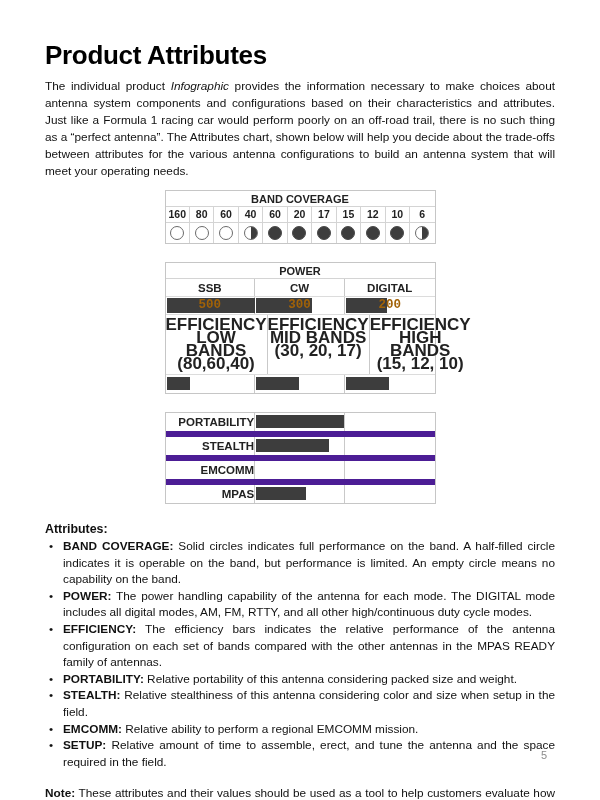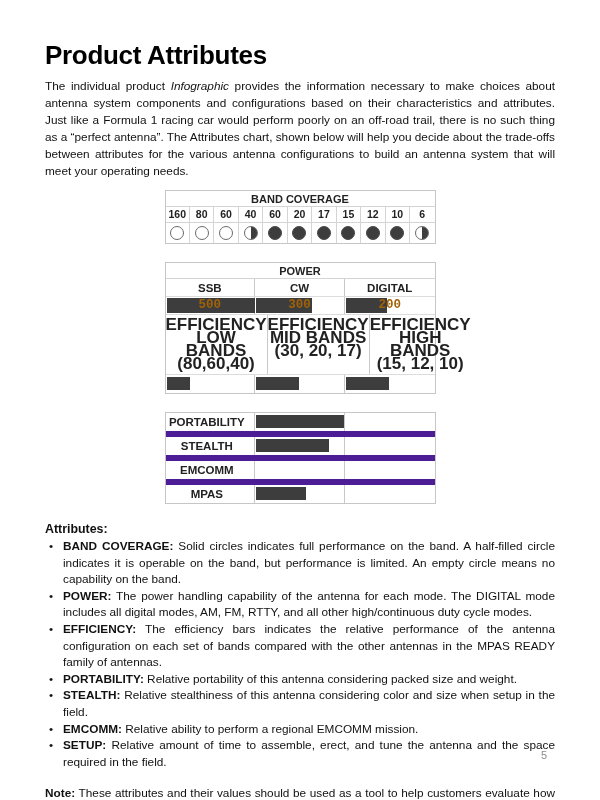--- a/index.html
+++ b/index.html
@@ -31,21 +31,21 @@
   .pbar{position:absolute;left:1px;top:1px;height:15px;background:#3d3d3d;}
   .pval{position:absolute;left:0;right:0;top:0;bottom:0;text-align:center;color:#a16207;
         font-size:12.5px;line-height:17px;font-family:Liberation Mono, monospace;}
   .eff-cell{font-size:17px;line-height:13px;text-align:center;padding:3px 0 4px 0;}
   .effbar-cell{height:18px;position:relative;}
   .effbar{position:absolute;left:1px;top:2px;height:13px;background:#3d3d3d;}
 
   .tr-row{display:grid;grid-template-columns:repeat(3,1fr);height:18px;}
   .tr-row + .tr-row{border-top:6px solid #4c1d95;}
   .tr-row > div:not(:last-child){border-right:1px solid #c9c9c9;}
-  .tr-label{text-align:center;padding-right:6px;font-size:11.5px;line-height:18px;}
+  .tr-label{text-align:right;font-size:11.5px;line-height:18px;}
   .tr-barcell{position:relative;}
   .tr-bar{position:absolute;left:1px;top:2px;height:13px;background:#3d3d3d;}
 
   
   .attr-heading{font-size:12.4px;font-weight:700;margin:14px 0 2px 0;}
   .attr-list{margin:0;padding:0;list-style:none;}
   .attr-item{position:relative;padding-left:18px;font-size:11.8px;line-height:16.6px;text-align:justify;}
   .attr-item::before{content:"\2022";position:absolute;left:4px;top:0;}
   .term{font-weight:700;}
   .note{margin:15px 0 0 0;font-size:11.8px;line-height:17px;text-align:justify;}

